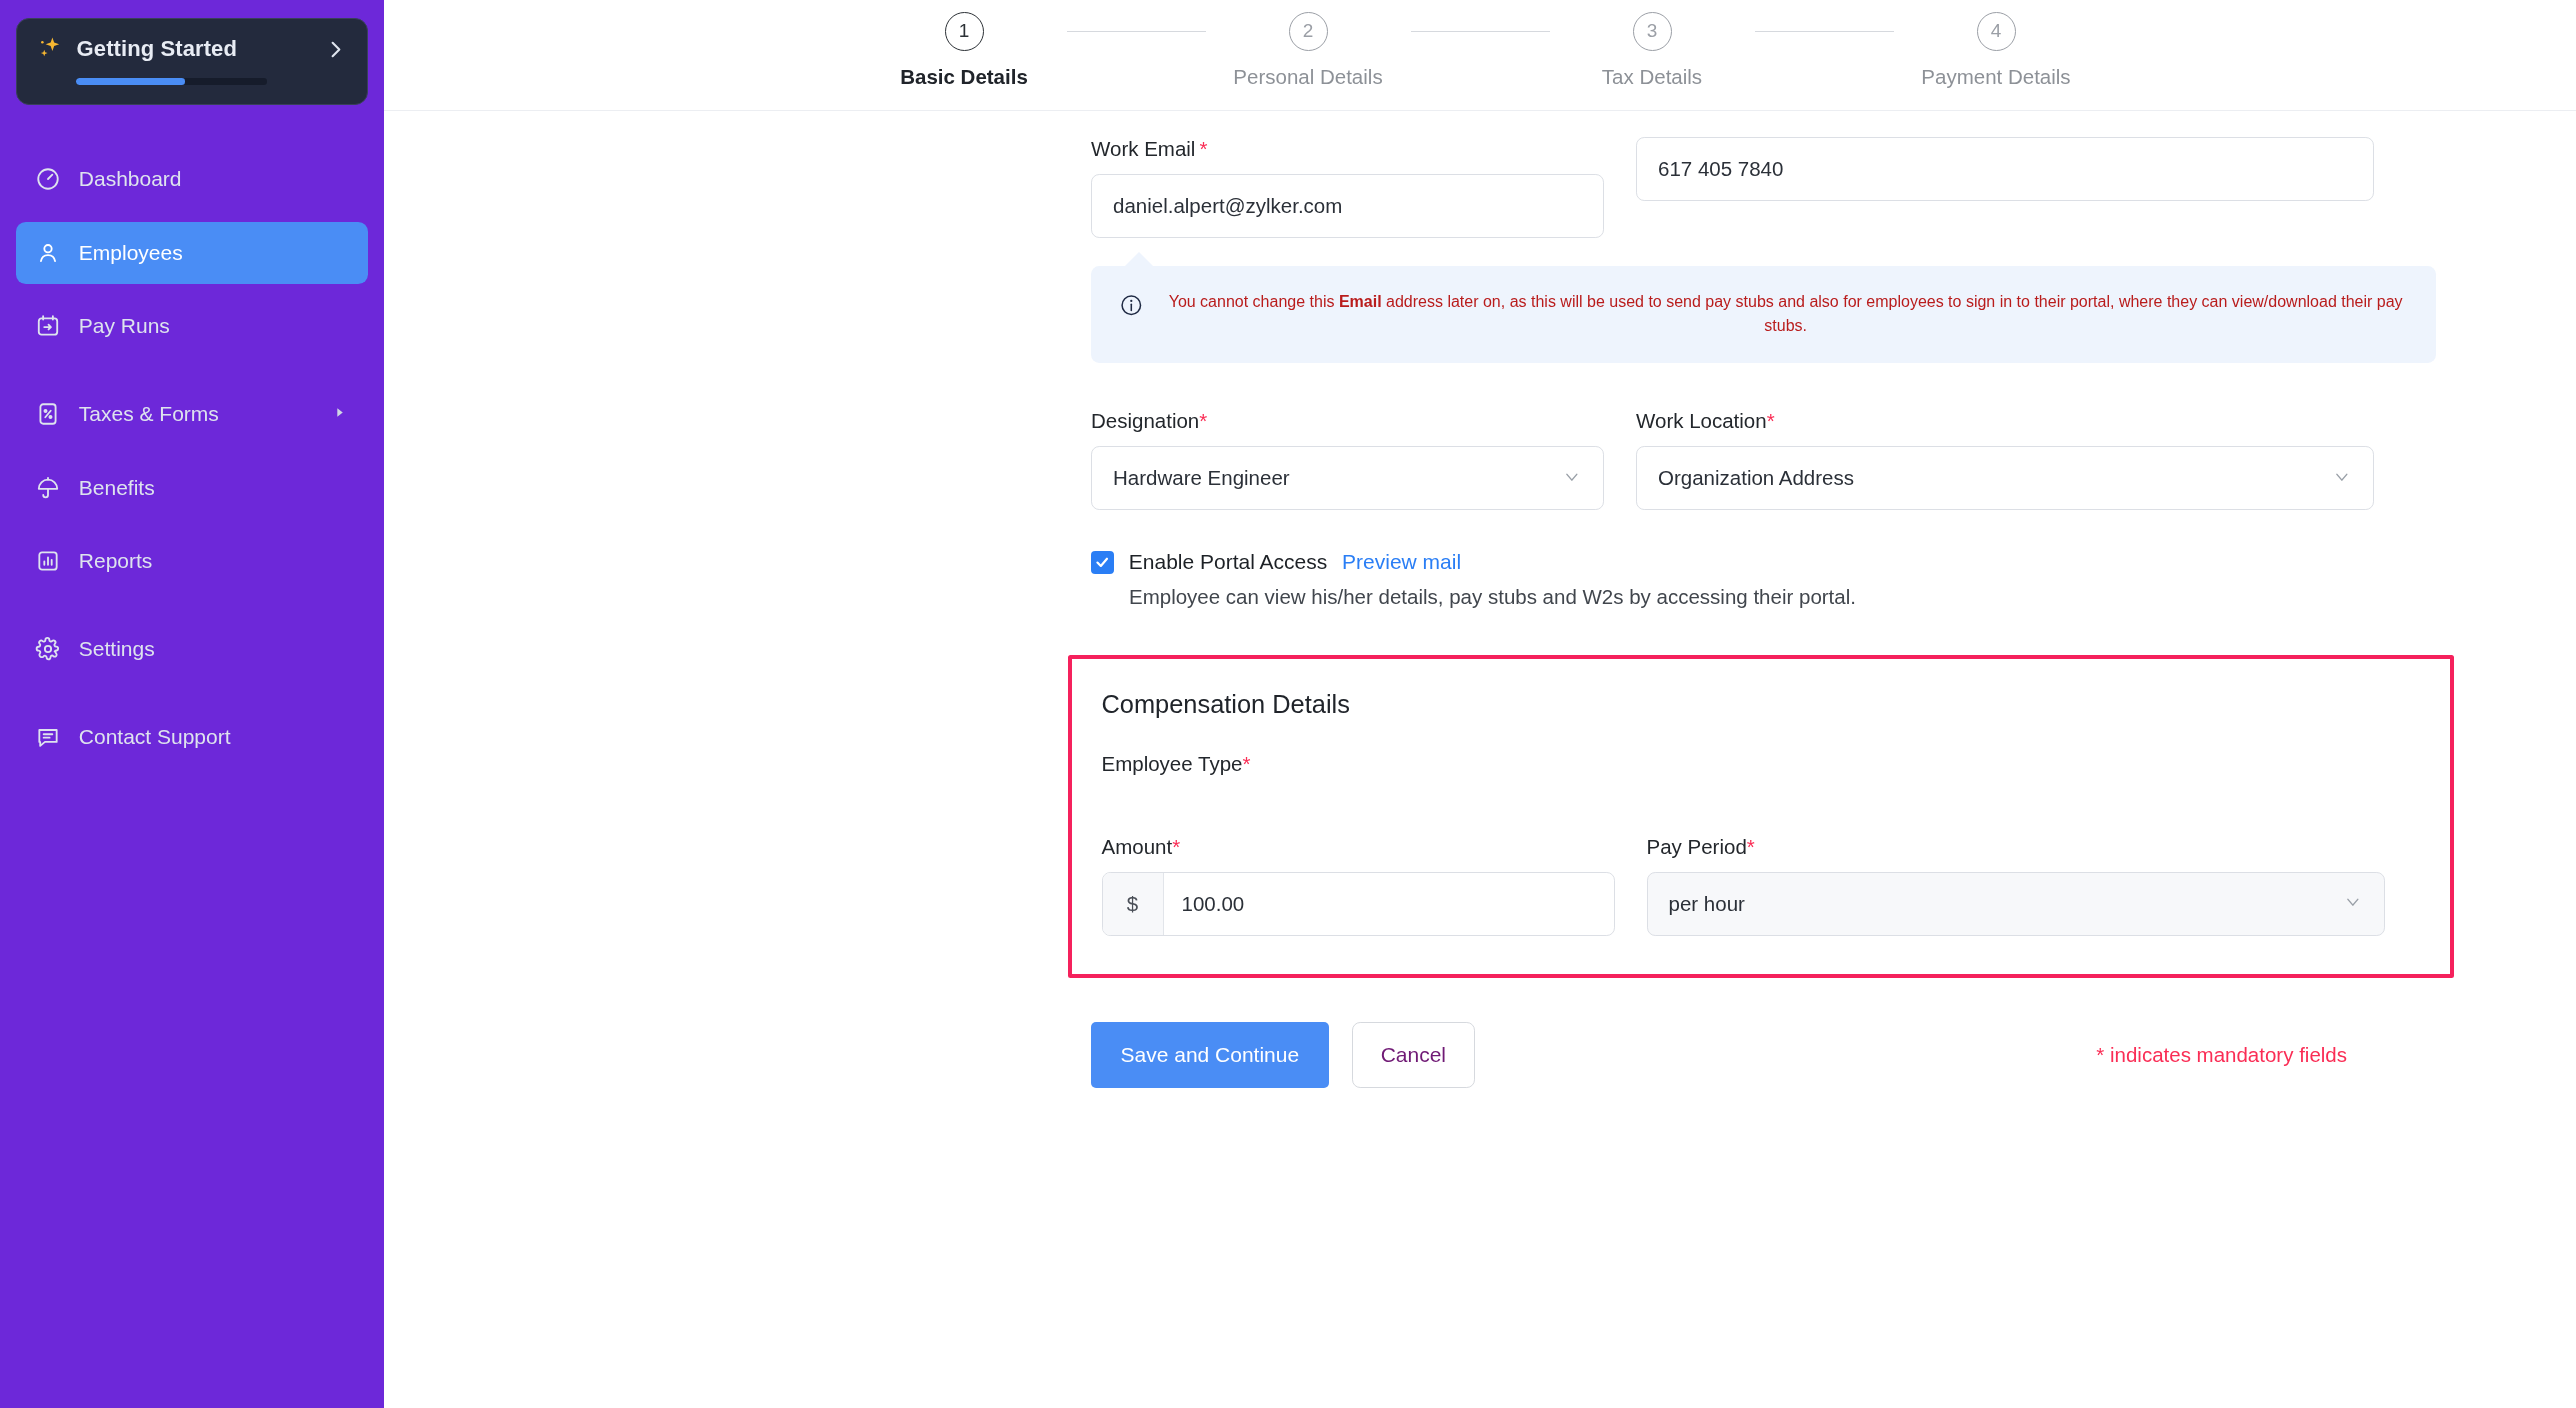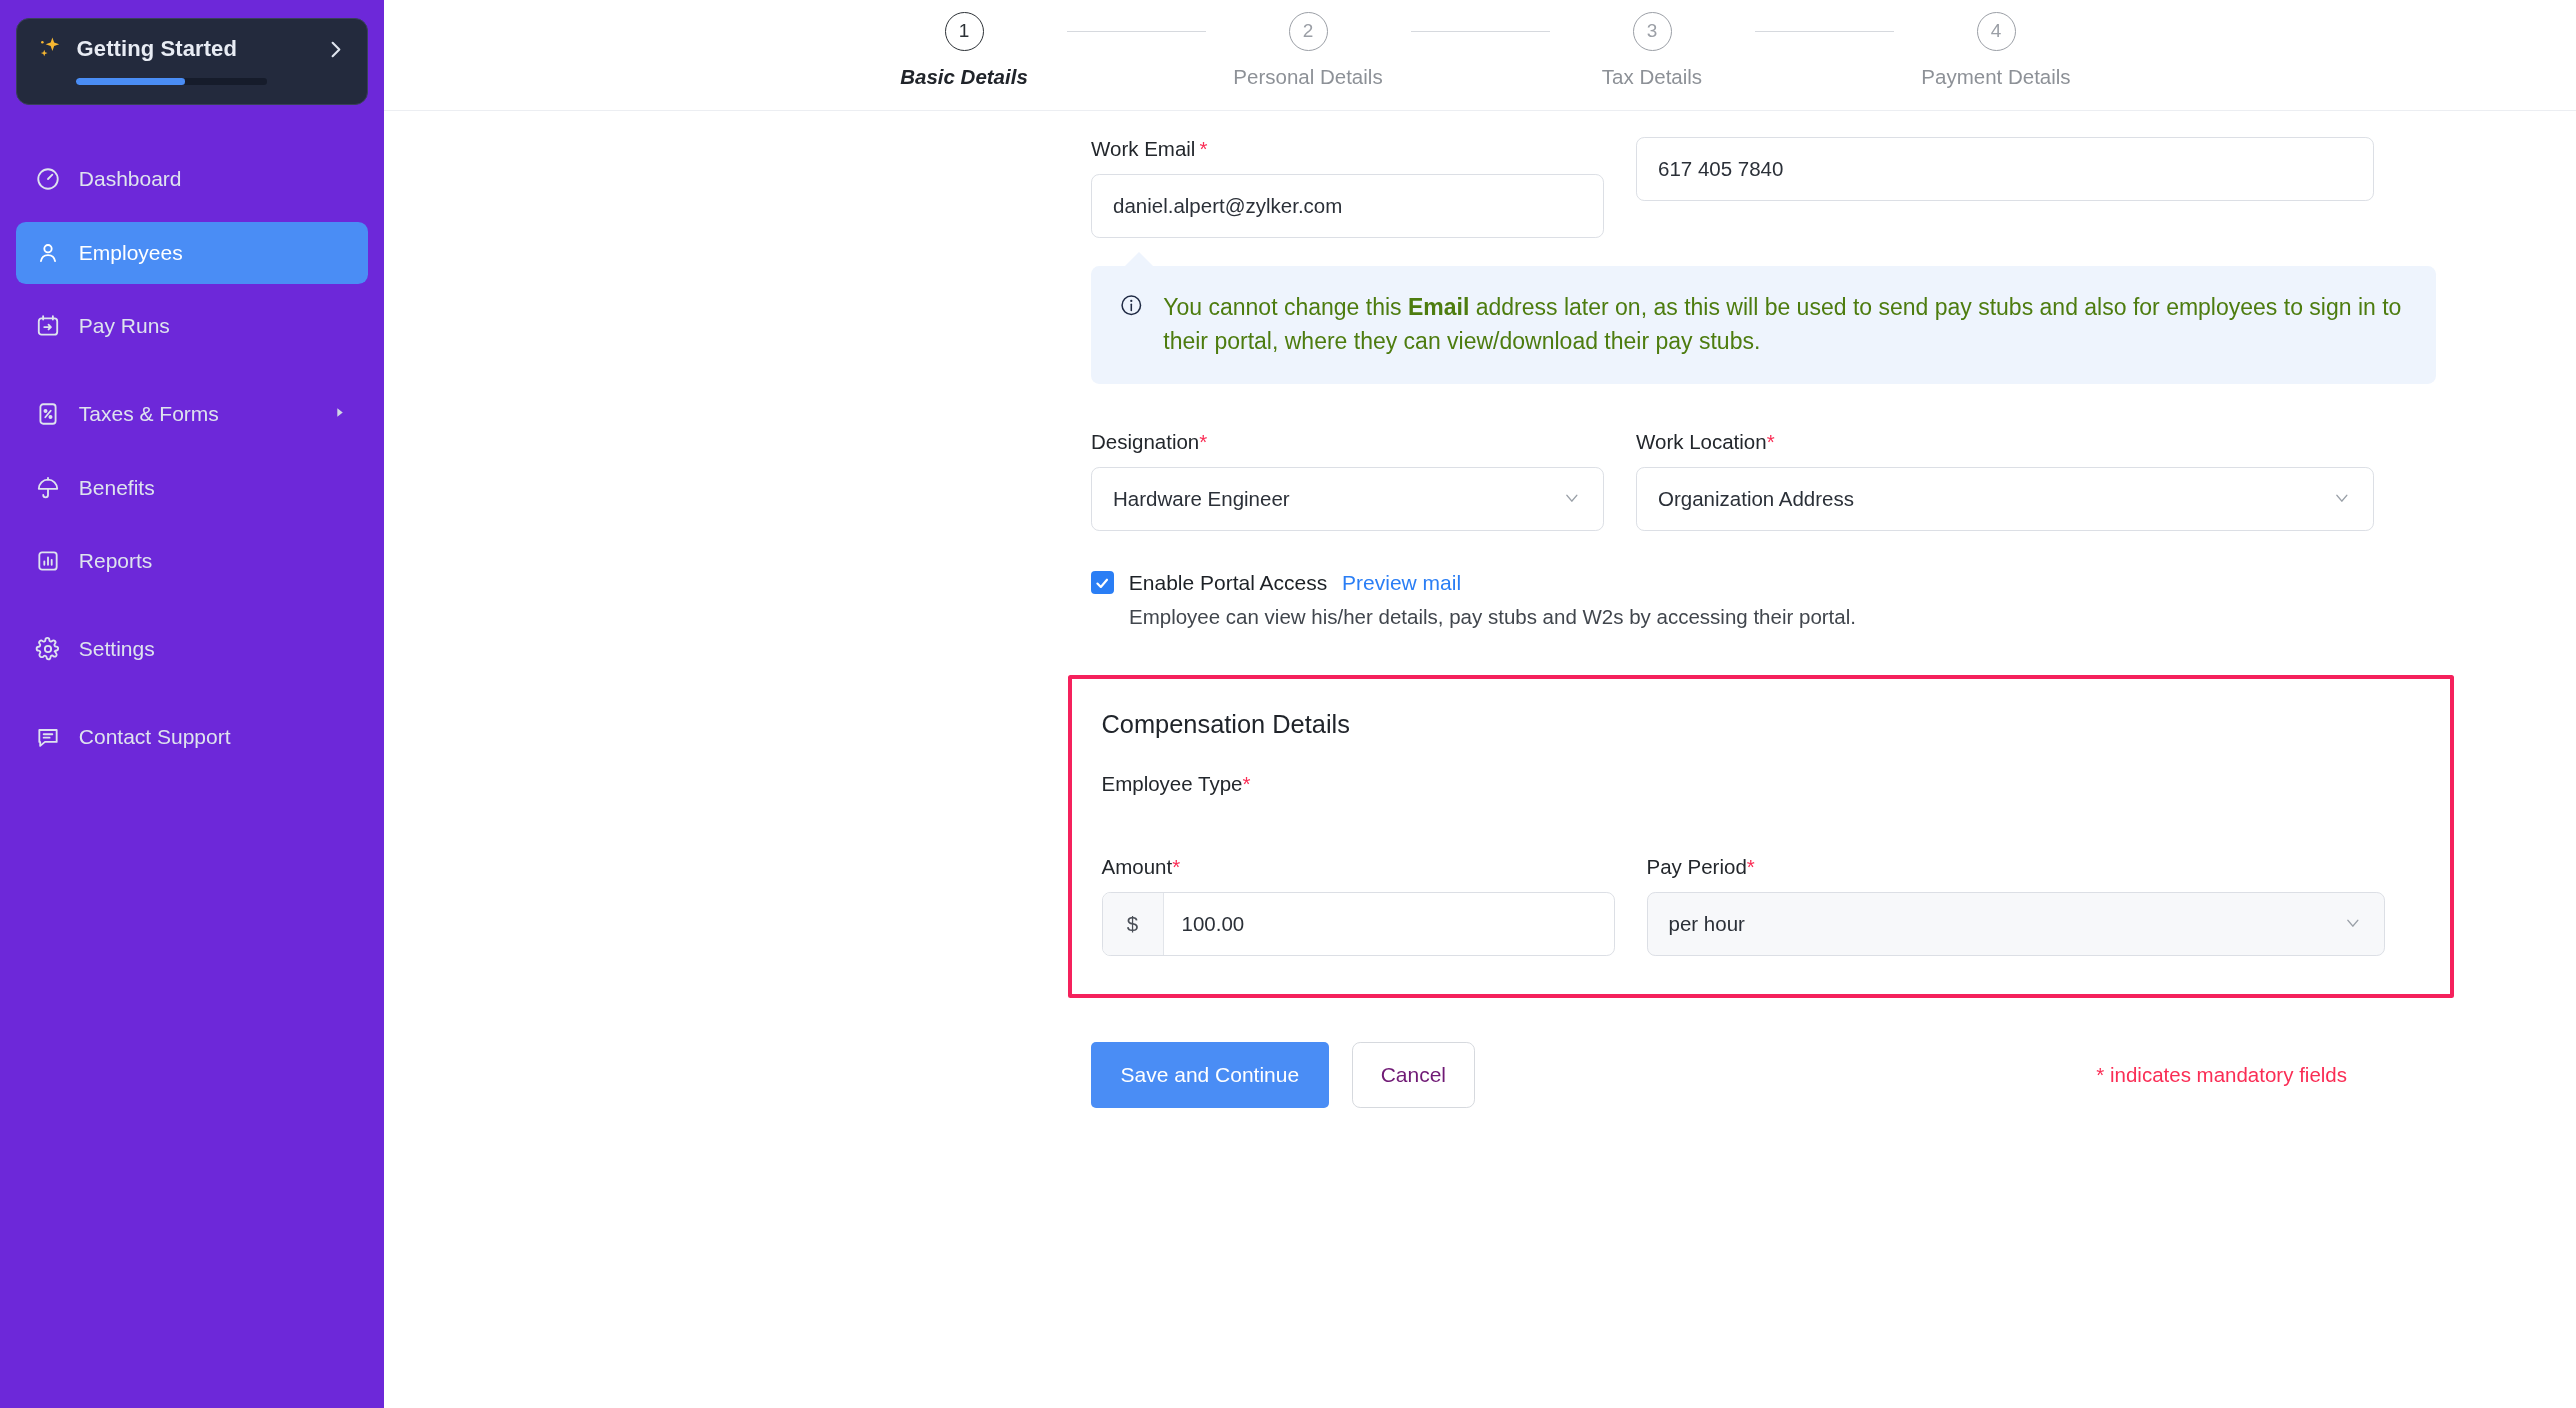--- a/index.html
+++ b/index.html
@@ -162,21 +162,20 @@
   }
   .step-label {
     margin-top: 14px;
     font-size: 20.5px;
     color: #8d9197;
     white-space: nowrap;
   }
   .step.active .step-label {
     color: #20242a;
     font-weight: 700;
-    font-style: italic;
   }
   .step-connector {
     flex: 0 0 139px;
     height: 1.6px;
     background: #d6d9de;
     margin-top: 19px;
   }
 
   
   .form-scroll {
@@ -282,23 +281,24 @@
     border-right: 14.8px solid transparent;
     border-bottom: 14.8px solid #eef4fd;
   }
   .callout-ico {
     flex: 0 0 24.6px;
     width: 24.6px; height: 24.6px;
     color: #1f2a44;
     margin-top: 3.3px;
   }
   .callout-text {
-    font-size: 23px;
+    font-size: 16px;
     line-height: 1.48;
-    color: #4d7c0f;
+    color: #b91c1c;
+    text-align: center;
   }
   .callout-text b { font-weight: 700; }
 
   .gap-40 { height: 33px; }
   .gap-56 { height: 46px; }
 
   
   .portal-line {
     display: flex;
     align-items: center;

